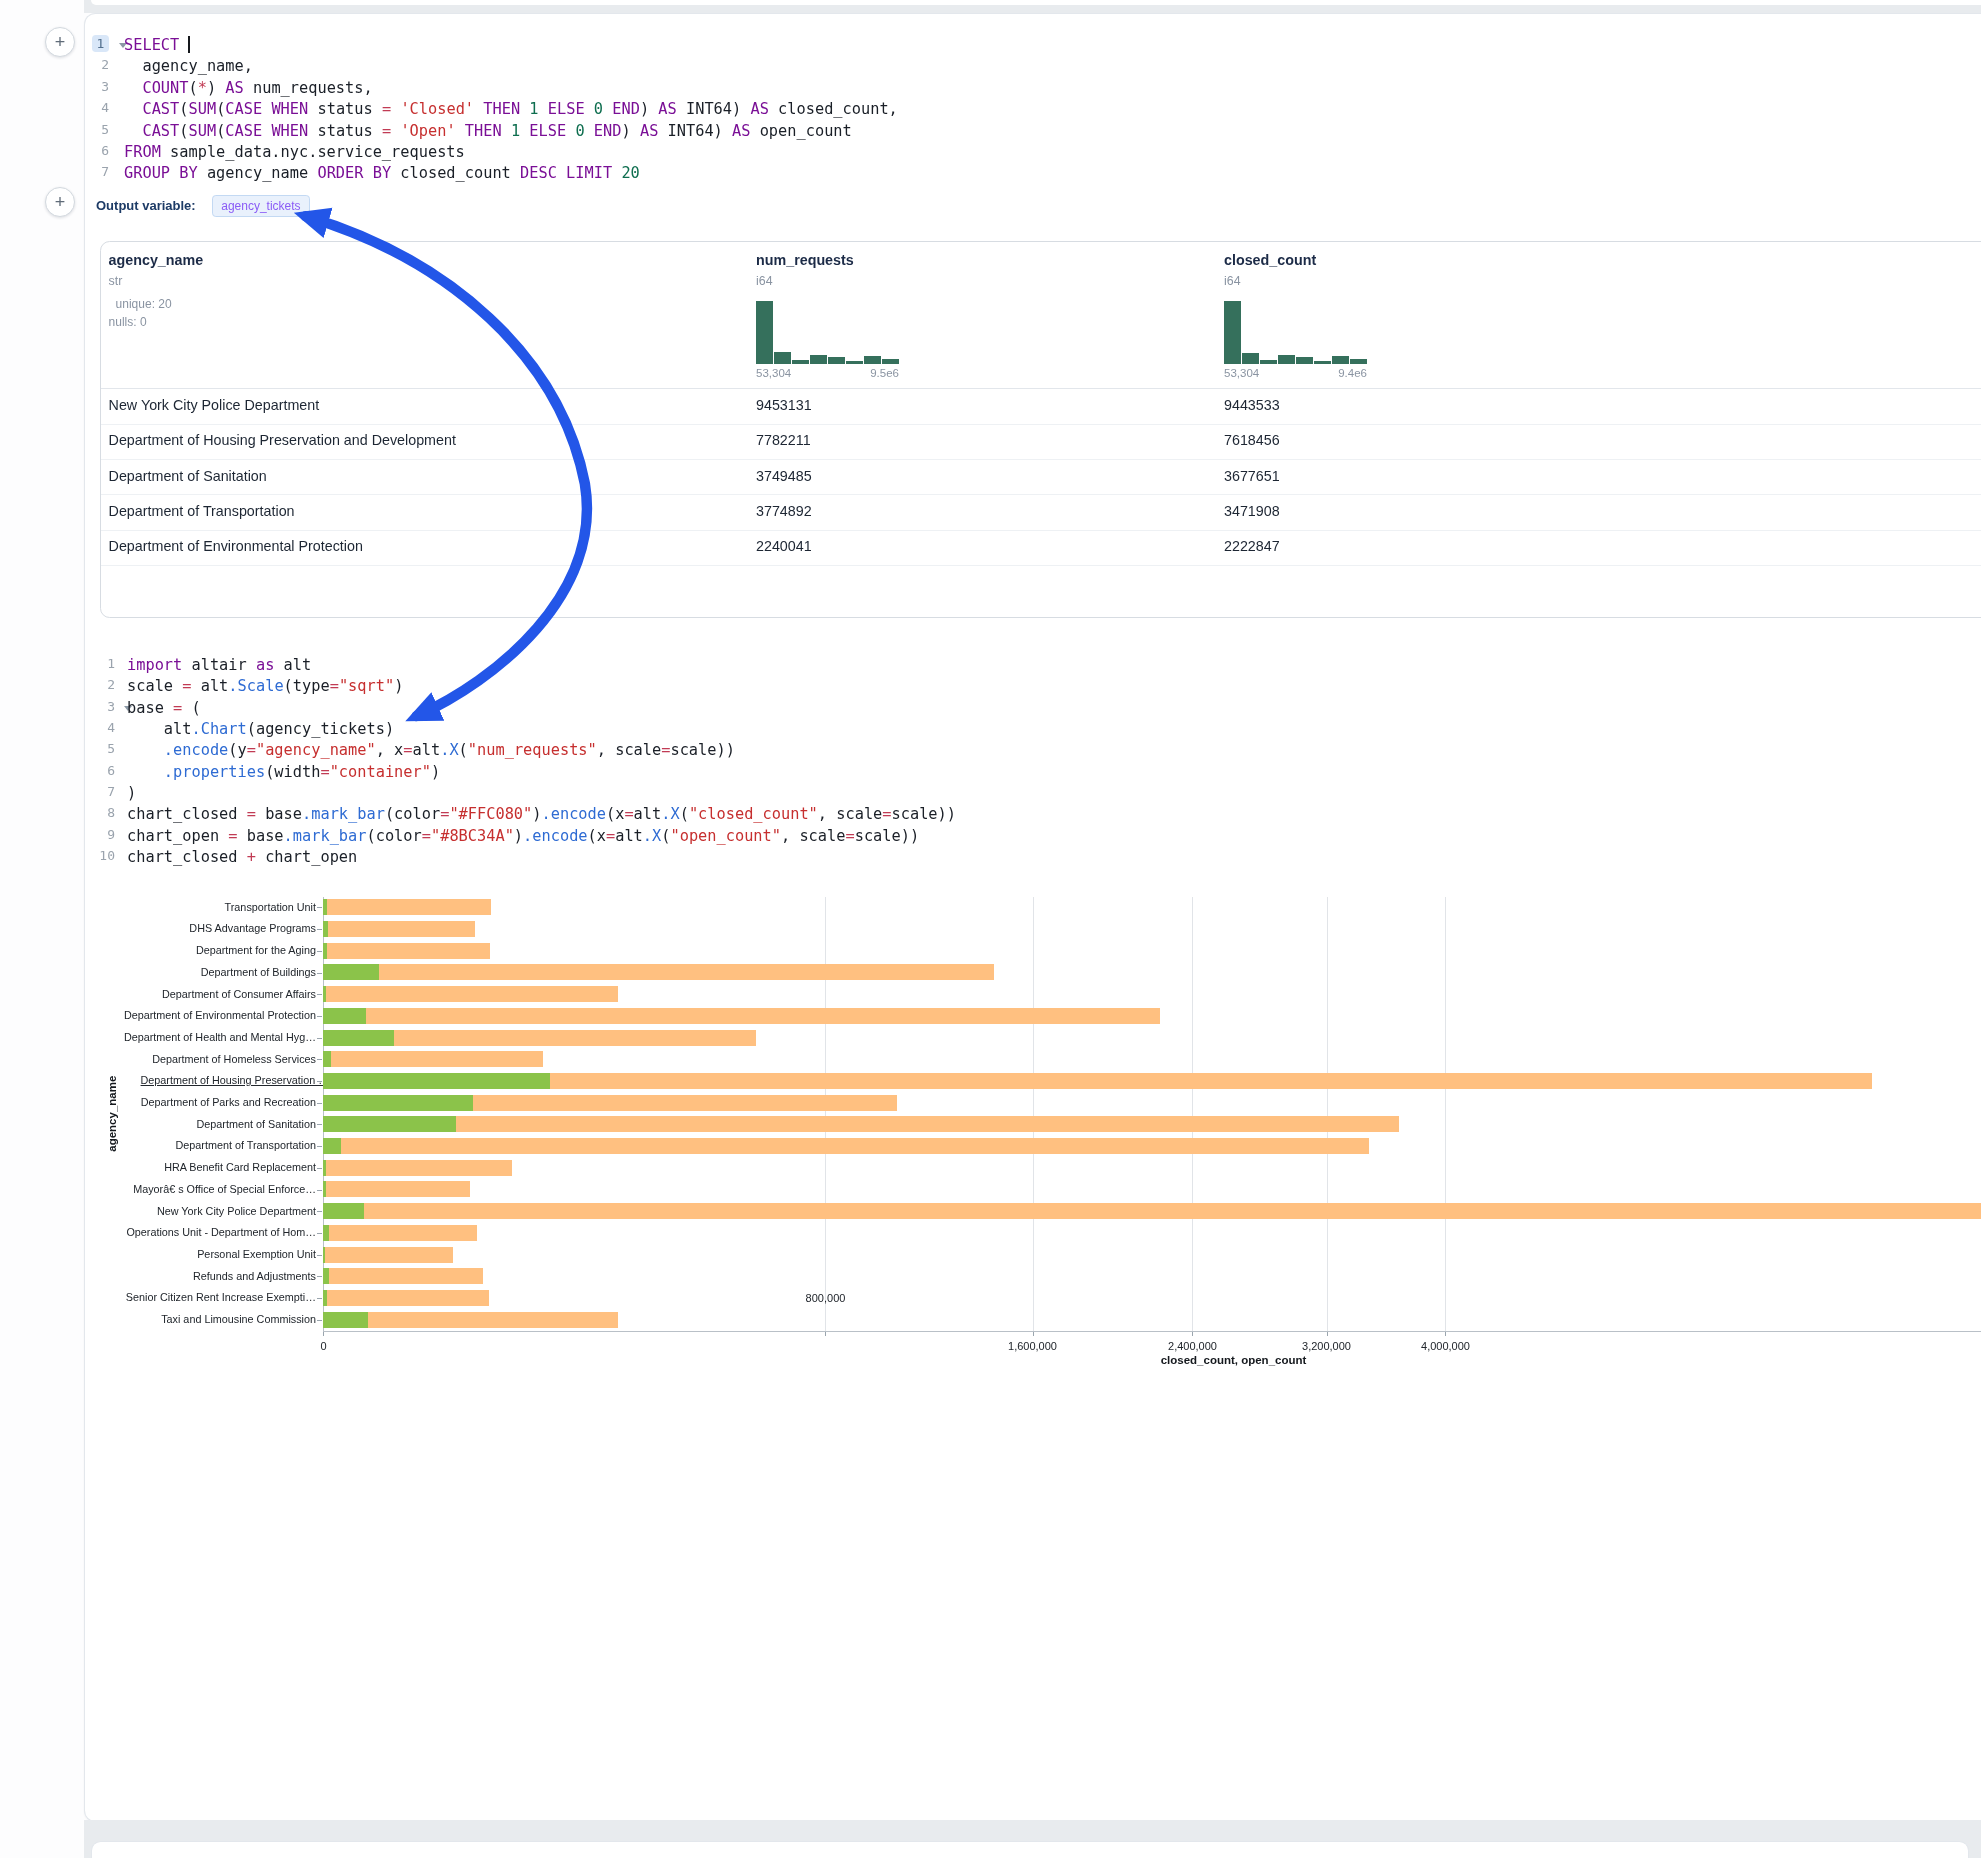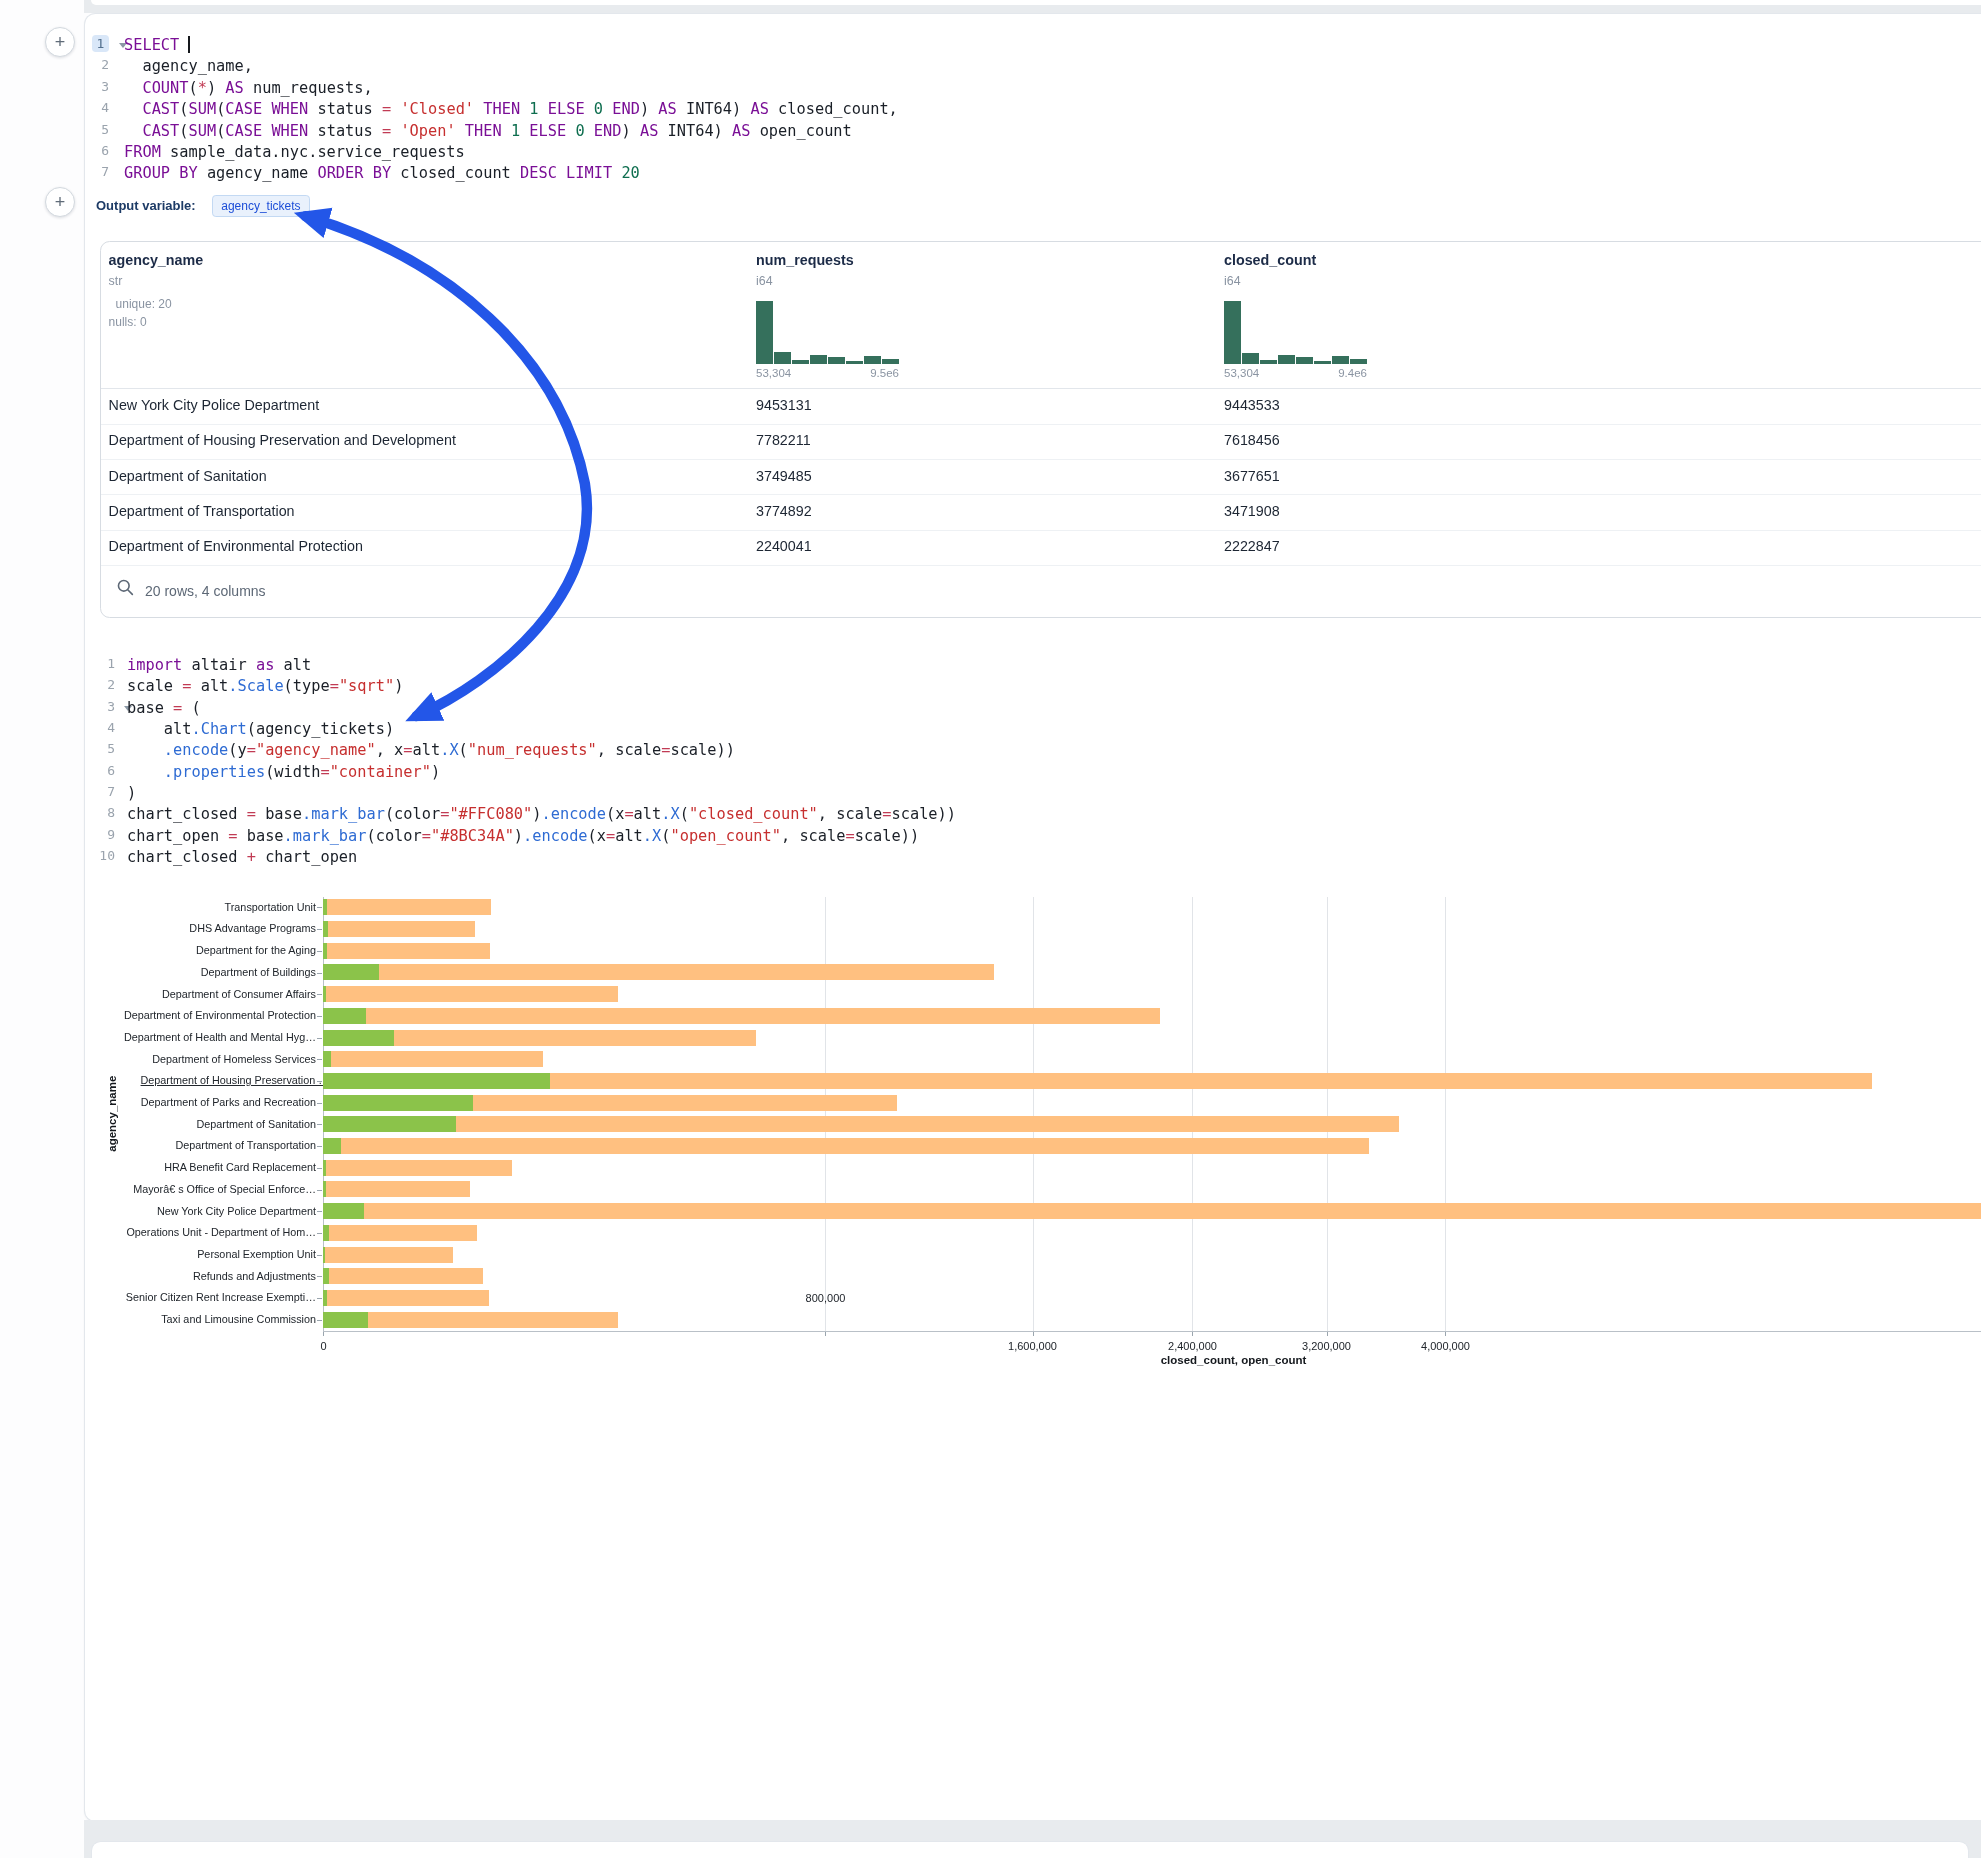--- a/index.html
+++ b/index.html
@@ -23,21 +23,21 @@
   .ln-pill{background:#d9e7f8;color:#53708e;border-radius:3.8px;padding:1px 4.8px;}
   .caret{position:absolute;width:0;height:0;border-left:4.3px solid transparent;border-right:4.3px solid transparent;border-top:5.3px solid #8b98a5;}
   .ct{position:absolute;top:0;white-space:pre;font-family:"DejaVu Sans Mono",monospace;font-size:15.3px;line-height:22px;color:#1a1f27;}
   .tk-k{color:#7a0f96;} .tk-s{color:#c62f2f;} .tk-n{color:#0e6e4f;}
   .tk-o{color:#c13b54;} .tk-f{color:#2e6bd3;} .tk-p{color:#1a1f27;}
   .cursor{display:inline-block;width:1.9px;height:17px;background:#15181c;vertical-align:-2.9px;}
 
   
   #output-var-row{position:absolute;left:96px;top:195px;height:29px;z-index:2;}
   #output-var-label{font-size:13px;font-weight:bold;color:#1d3b66;vertical-align:middle;}
-  #output-var-chip{display:inline-block;margin-left:11.5px;background:#e9f1fc;border:1px solid #c3d9f3;color:#1d4ed8;font-size:12px;padding:2.9px 8.6px;border-radius:3.8px;vertical-align:middle;}
+  #output-var-chip{display:inline-block;margin-left:11.5px;background:#e9f1fc;border:1px solid #c3d9f3;color:#8b5cf6;font-size:12px;padding:2.9px 8.6px;border-radius:3.8px;vertical-align:middle;}
 
   
   #data-table{position:absolute;left:100px;top:241px;width:1897px;height:375px;background:#fff;border:1px solid #d7dce2;border-radius:9.6px;z-index:2;}
   .th-name{position:absolute;font-size:14.3px;font-weight:bold;color:#1c2b47;}
   .th-type{position:absolute;font-size:12.4px;color:#8a94a2;}
   .th-meta{position:absolute;font-size:12px;color:#8a94a2;}
   .hist{position:absolute;width:143px;height:63px;display:flex;align-items:flex-end;gap:1px;}
   .hist-bar{flex:1;background:#35705c;}
   .hist-range{position:absolute;width:143px;display:flex;justify-content:space-between;font-size:11.5px;color:#8a94a2;}
   .t-divider{position:absolute;left:0;width:100%;height:1px;background:#e2e6eb;}
@@ -105,27 +105,20 @@
         <div class="ct" style="left: 38px;"><span class="tk-k">GROUP BY</span><span class="tk-p"> agency_name </span><span class="tk-k">ORDER BY</span><span class="tk-p"> closed_count </span><span class="tk-k">DESC</span><span class="tk-p"> </span><span class="tk-k">LIMIT</span><span class="tk-p"> </span><span class="tk-n">20</span></div>
       </div>
     </div>
 
   <div id="output-var-row">
     <span id="output-var-label">Output variable:</span>
     <span id="output-var-chip">agency_tickets</span>
   </div>
 
   <div id="data-table">
-    <div id="table-footer">
-      <svg id="search-icon" width="19" height="19" viewBox="0 0 20 20">
-        <circle cx="8.2" cy="8.2" r="5.6" fill="none" stroke="#5d6876" stroke-width="1.7"></circle>
-        <line x1="12.6" y1="12.6" x2="17.2" y2="17.2" stroke="#5d6876" stroke-width="1.7" stroke-linecap="round"></line>
-      </svg>
-      <span id="footer-text">20 rows, 4 columns</span>
-    </div>
   <div class="th-name" style="left: 7.6px; top: 9.6px;">agency_name</div>
       <div class="th-type" style="left: 7.6px; top: 32px;">str</div>
       <div class="th-meta" style="left: 7.6px; top: 55px; margin-left: 7px;">unique: 20</div>
       <div class="th-meta" style="left: 7.6px; top: 73px;">nulls: 0</div>
       <div class="th-name" style="left: 655px; top: 9.6px;">num_requests</div>
       <div class="th-type" style="left: 655px; top: 32px;">i64</div>
       <div class="hist" style="left: 655px; top: 59px;">
         <div class="hist-bar" style="height: 63px;"></div>
         <div class="hist-bar" style="height: 12px;"></div>
         <div class="hist-bar" style="height: 4.4px;"></div>

